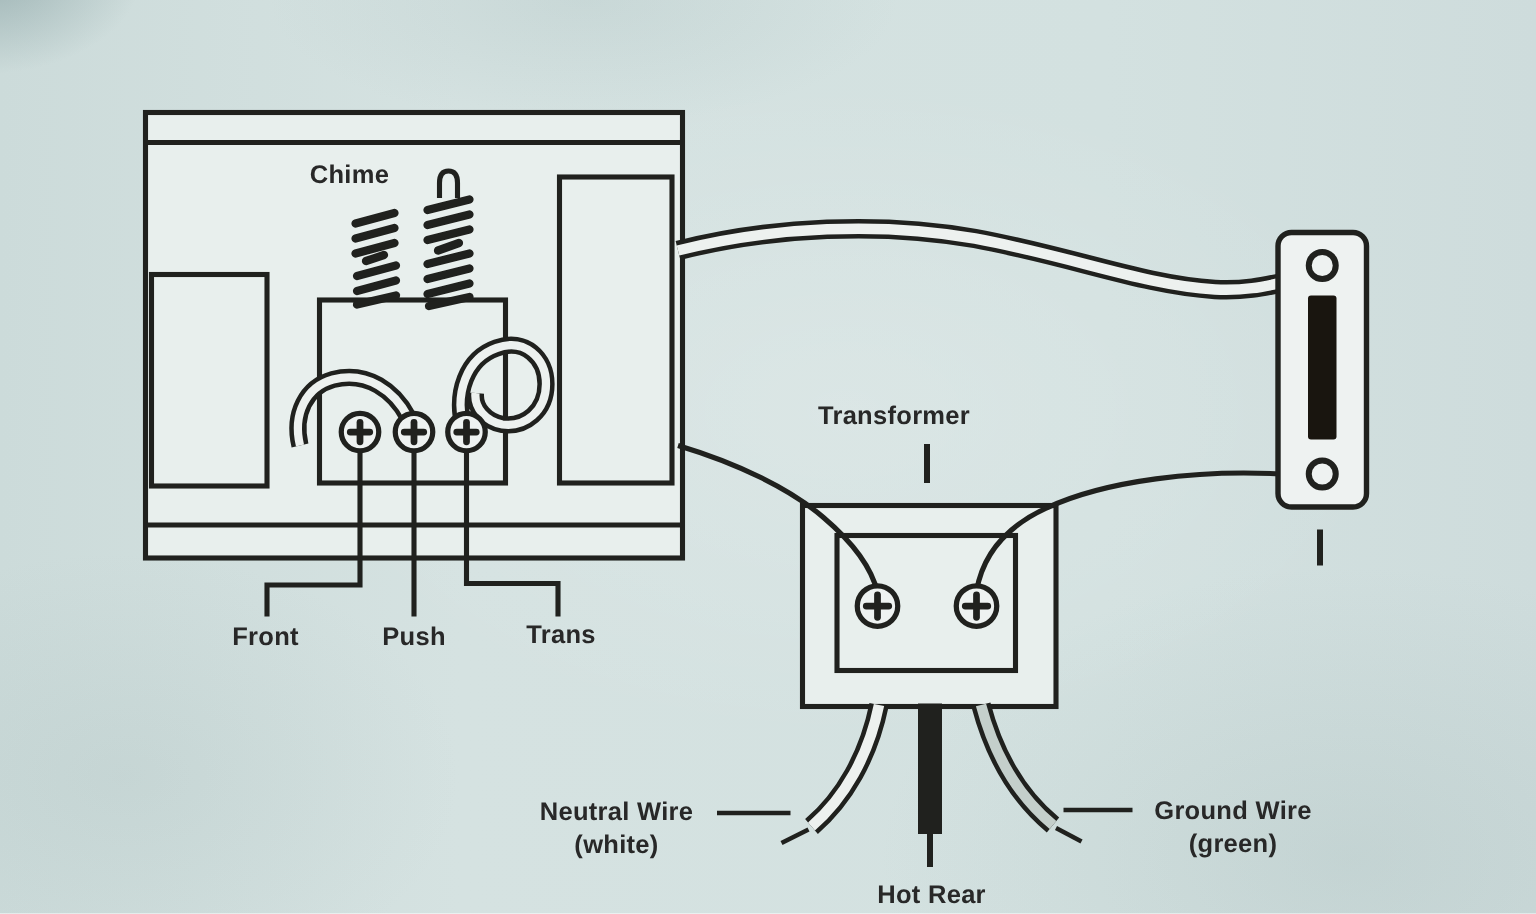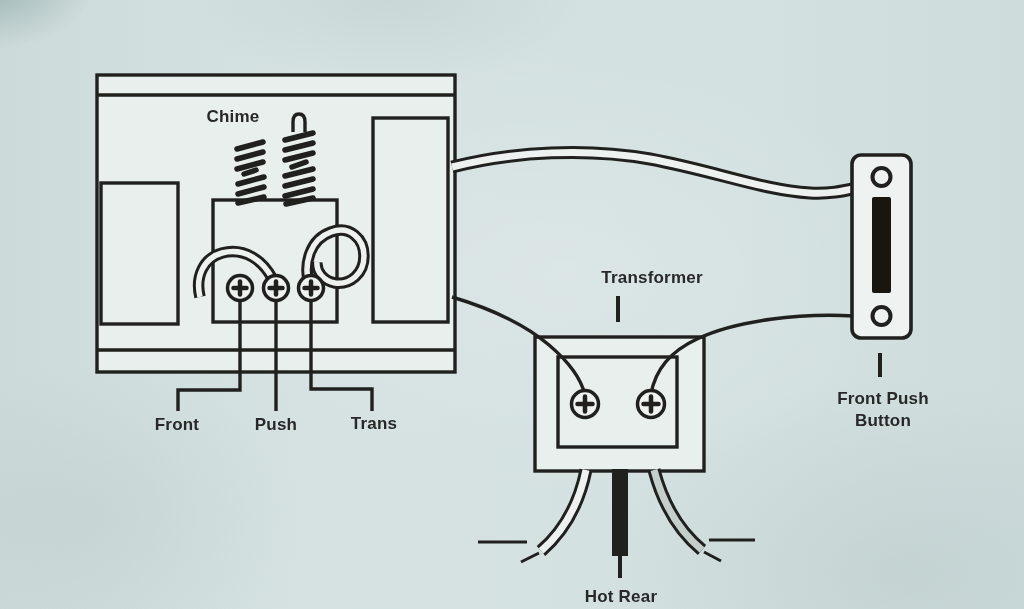--- a/index.html
+++ b/index.html
@@ -156,16 +156,17 @@
     <line class="dash" x1="618" y1="296" x2="618" y2="322"></line>
     <line class="dash" x1="880" y1="353" x2="880" y2="377"></line>
     <line class="thin" x1="478" y1="542" x2="527" y2="542"></line>
     <line class="thin" x1="709" y1="540" x2="755" y2="540"></line>
   </svg>
 
   <div class="lbl" style="left:233px;top:117px">Chime</div>
   <div class="lbl" style="left:177px;top:425px">Front</div>
   <div class="lbl" style="left:276px;top:425px">Push</div>
   <div class="lbl" style="left:374px;top:424px">Trans</div>
-  <div class="lbl" style="left:652px;top:278px">Transformer</div>
-  <div class="lbl wrap" style="left:883px;top:410px;width:112px">Front Push Button</div>
+  <div class="lbl" style="left:596px;top:278px">Transformer</div>
+  <div class="lbl wrap" style="left:411px;top:553px;width:122px">Neutral Wire (white)</div>
   <div class="lbl" style="left:621px;top:597px">Hot Rear</div>
+  <div class="lbl wrap" style="left:822px;top:552px;width:124px">Ground Wire (green)</div>
 </div>
 
 </body></html>

